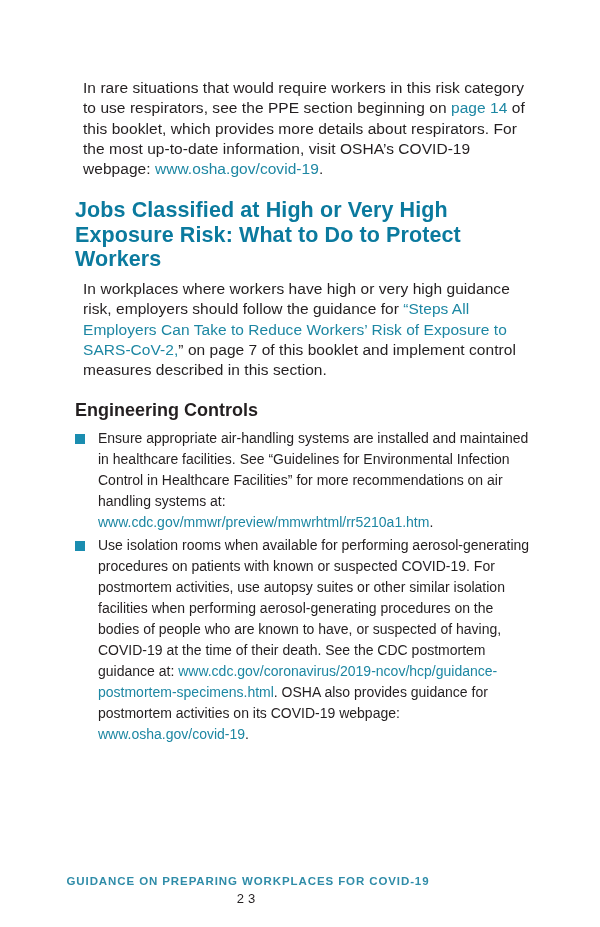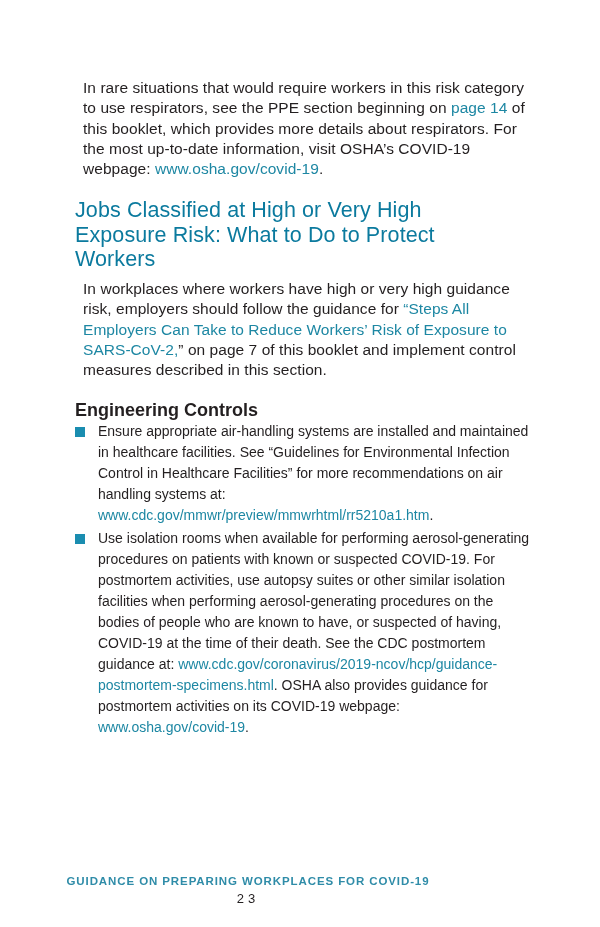--- a/index.html
+++ b/index.html
@@ -27,21 +27,21 @@
       margin: 8px;
       letter-spacing: 0.05px;
     }
     .link {
       color: #1d87a3;
       text-decoration: none;
     }
     .h1 {
       margin: 0;
       color: #0b7a9e;
-      font-weight: normal;
+      font-weight: bold;
       font-size: 21.5px;
       line-height: 24.2px;
       letter-spacing: 0.1px;
     }
     .h2 {
       margin: 0;
       color: #231f20;
       font-weight: bold;
       font-size: 18px;
       line-height: 22px;
@@ -95,21 +95,21 @@
   <p class="para" style="margin-bottom: 19px;">
     <span>In rare situations that would require workers in this risk category to use respirators, see the PPE section beginning on </span><a class="link">page 14</a><span> of this booklet, which provides more details about respirators. For the most up-to-date information, visit OSHA’s COVID-19 webpage: </span><a class="link">www.osha.gov/covid-19</a><span>.</span>
   </p>
 
   <h1 class="h1" style="width: 400px; margin-bottom: 5px;">Jobs Classified at High or Very High Exposure Risk: What to Do to Protect Workers</h1>
 
   <p class="para" style="margin-bottom: 18px;">
     <span>In workplaces where workers have high or very high guidance risk, employers should follow the guidance for </span><a class="link">“Steps All Employers Can Take to Reduce Workers’ Risk of Exposure to SARS-CoV-2,</a><span>” on page 7 of this booklet and implement control measures described in this section.</span>
   </p>
 
-  <h2 class="h2" style="">Engineering Controls</h2>
+  <h2 class="h2" style="margin-bottom: 7px;">Engineering Controls</h2>
 
   <ul class="bullets">
     <li>
       <span class="bullet-mark"></span>
       <span>Ensure appropriate air-handling systems are installed and maintained in healthcare facilities. See “Guidelines for Environmental Infection Control in Healthcare Facilities” for more recommendations on air handling systems at: </span><a class="link">www.cdc.gov/mmwr/preview/mmwrhtml/rr5210a1.htm</a><span>.</span>
     </li>
     <li>
       <span class="bullet-mark"></span>
     </li>
     <li>

